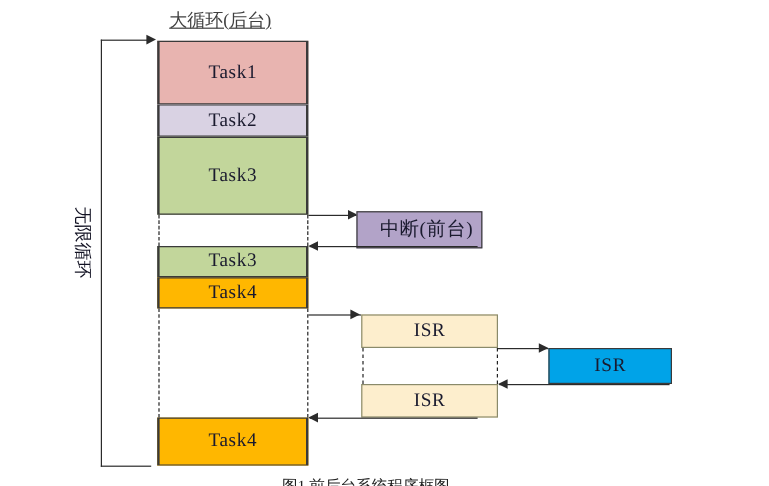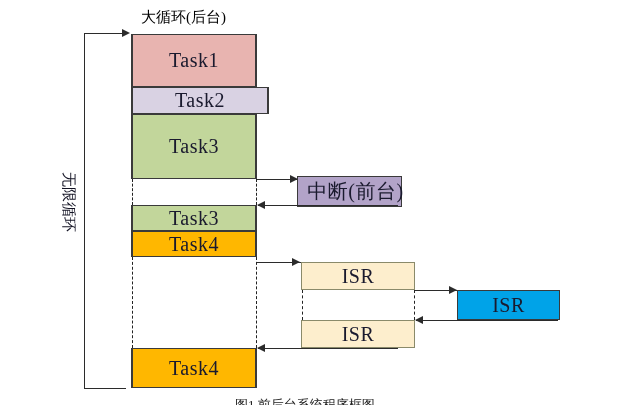--- a/index.html
+++ b/index.html
@@ -15,37 +15,38 @@
     overflow: hidden;
     font-family: "Liberation Serif", "DejaVu Serif", serif;
   }
   .box {
     position: absolute;
     box-sizing: border-box;
     display: flex;
     align-items: center;
     justify-content: center;
     color: #1a1a2e;
-    font-size: 20px;
+    font-size: 16px;
     letter-spacing: 0.5px;
     white-space: nowrap;
   }
   .task-box {
     border: 1px solid #3a3a3a;
     border-left-width: 2px;
     border-right-width: 2px;
   }
   .thin-box {
     border: 1px solid #8a8a6a;
   }
   .label {
     position: absolute;
     font-size: 15px;
-    color: #000000;
+    color: #404040;
     white-space: nowrap;
+    text-decoration: underline;
   }
   .vlabel {
     position: absolute;
     font-size: 15px;
     color: #111122;
     white-space: nowrap;
     transform-origin: 0 0;
     transform: rotate(90deg);
   }
   .hline {
@@ -93,21 +94,21 @@
   <div class="label" style="left:141px; top:8px;">大循环(后台)</div>
 
   <div class="vline" style="left:84px; top:33px; height:356px;"></div>
   <div class="hline" style="left:84px; top:33px; width:40px;"></div>
   <div class="arrow-r" style="left:122px; top:29px;"></div>
   <div class="hline" style="left:84px; top:388px; width:42px;"></div>
   <div class="vlabel" style="left:78px; top:172px;">无限循环</div>
 
   <div class="box task-box" style="left:131px; top:34px; width:126px; height:53px; background:#e8b4b0;">Task1</div>
 
-  <div class="box task-box" style="left:131px; top:87px; width:138px; height:27px; background:#d9d2e3;">Task2</div>
+  <div class="box task-box" style="left:131px; top:87px; width:126px; height:27px; background:#d9d2e3;">Task2</div>
 
   <div class="box task-box" style="left:131px; top:114px; width:126px; height:65px; background:#c2d69b;">Task3</div>
 
   <div class="box task-box" style="left:131px; top:205px; width:126px; height:26px; background:#c2d69b;">Task3</div>
 
   <div class="box task-box" style="left:131px; top:231px; width:126px; height:26px; background:#ffb700;">Task4</div>
 
   <div class="box task-box" style="left:131px; top:348px; width:126px; height:40px; background:#ffb700;">Task4</div>
 
   <div class="dash" style="left:132px; top:179px; height:26px;"></div>

